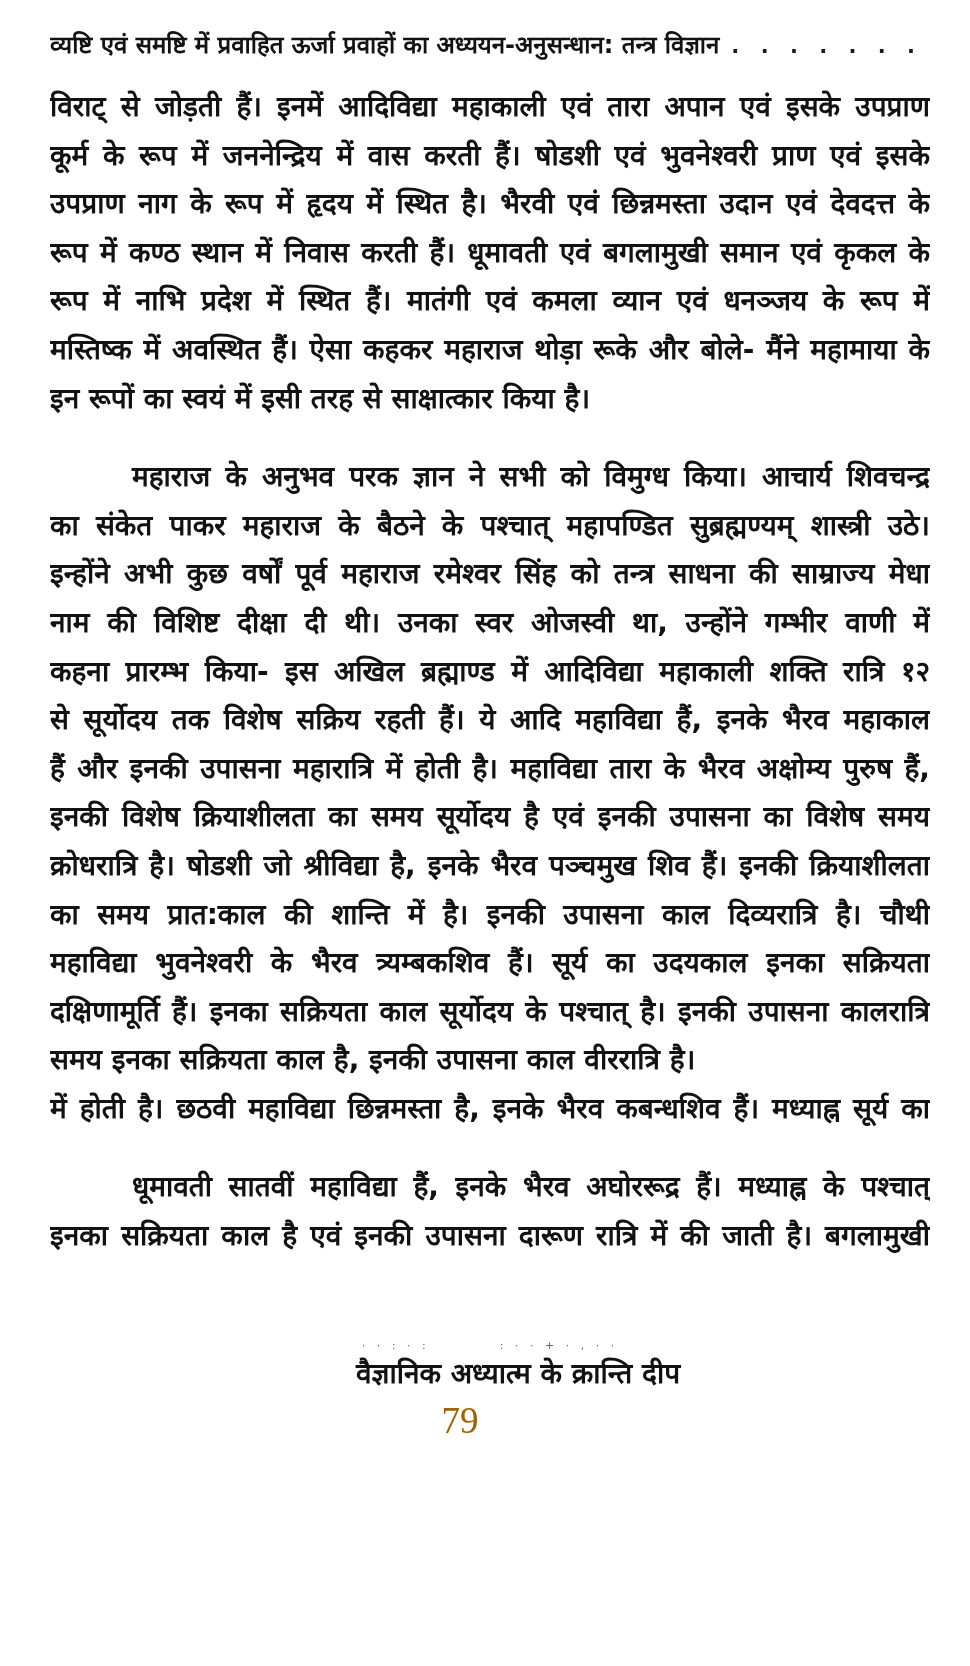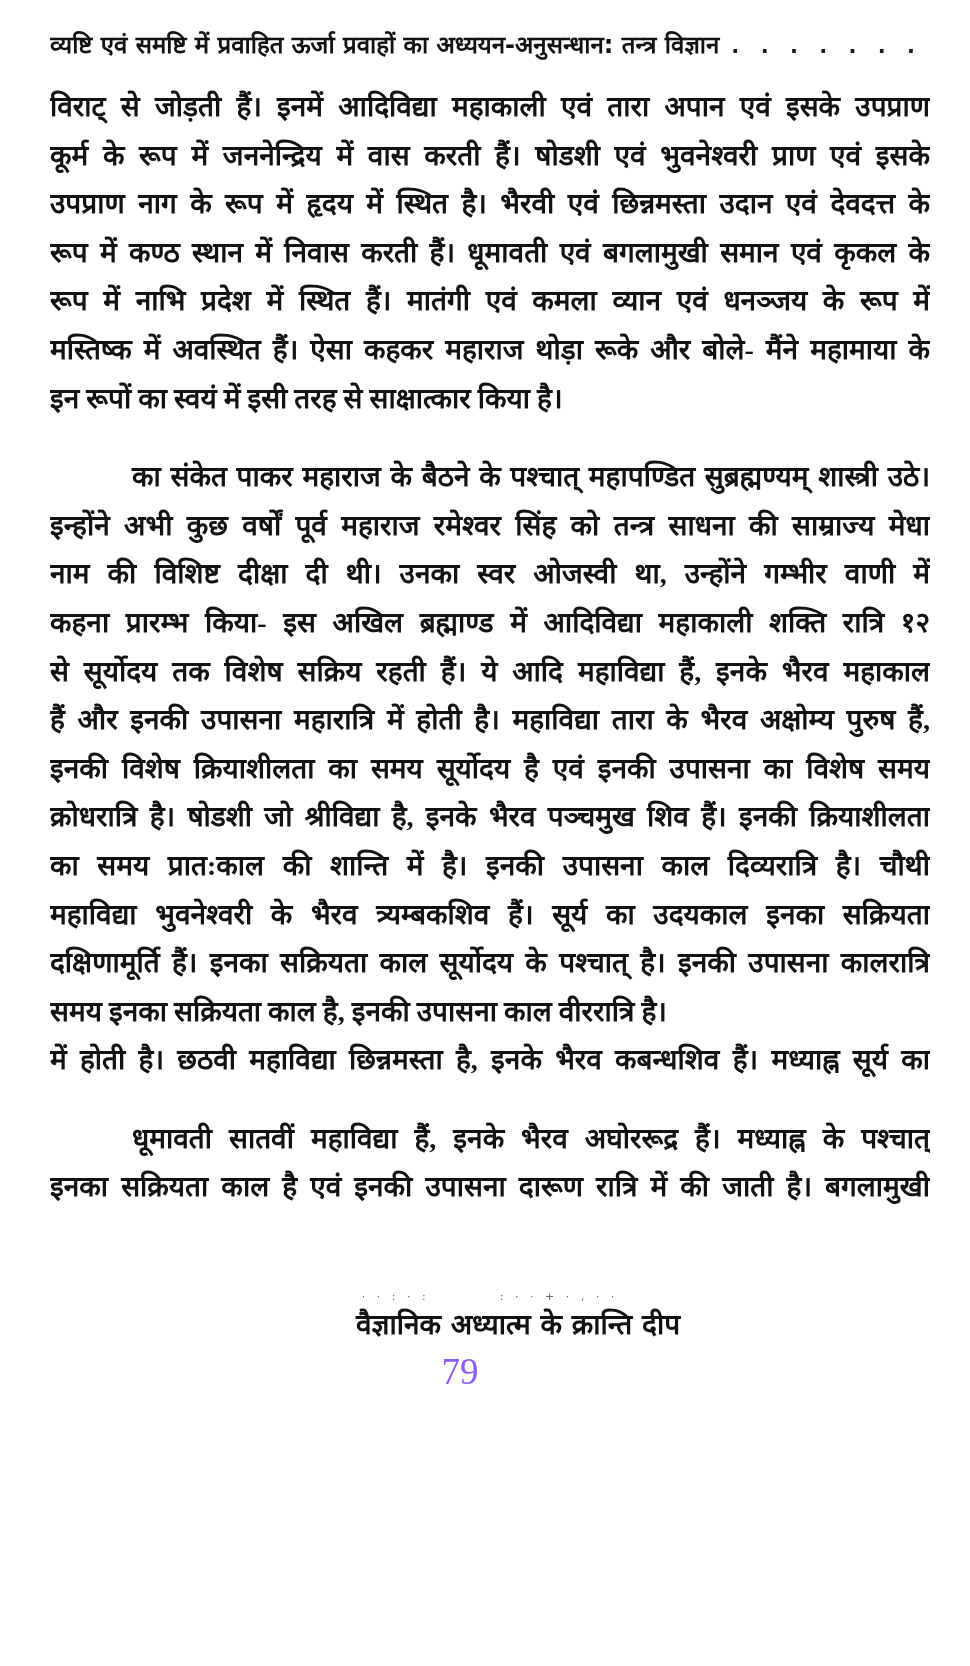--- a/index.html
+++ b/index.html
@@ -13,21 +13,21 @@
 
   
   .header {
     display: flex; align-items: baseline;
     font-weight: 700; font-size: 24px; line-height: 30px;
     white-space: nowrap; overflow: hidden;
   }
   .header .dots { margin-left: 12px; letter-spacing: 7px; font-size: 21px; color: #1a1a1a; }
 
   
-  .bodytext { margin-top: 22px; font-size: 28px; font-weight: 600; font-family: Liberation Serif, serif; }
+  .bodytext { margin-top: 22px; font-size: 28px; font-weight: 600; }
   .para { margin: 0; }
   .para + .para { margin-top: 30px; }
   .line {
     height: 48.6px; line-height: 48.6px;
     overflow: hidden; white-space: normal;
   }
   .line.j { text-align: justify; text-align-last: justify; }
   .para.indent .line:first-child { text-indent: 82px; }
 
   
@@ -35,21 +35,21 @@
   .artifacts {
     display: flex; justify-content: center; gap: 70px;
     font-size: 11px; letter-spacing: 4px; color: #666; height: 14px; line-height: 14px;
   }
   .book-title {
     font-size: 28px; font-weight: 700;
     transform: translateX(28px);
   }
   .page-num {
     margin-top: 8px; font-family: "Liberation Serif", serif;
-    font-size: 37px; font-weight: 400; color: #8b5cf6;
+    font-size: 37px; font-weight: 400; color: #a16207;
     transform: translateX(-30px);
   }
 </style>
 </head>
 <body>
 
 <div class="page">
 
   <div class="header">
     <span>व्यष्टि एवं समष्टि में प्रवाहित ऊर्जा प्रवाहों का अध्ययन-अनुसन्धान: तन्त्र विज्ञान</span>
@@ -62,20 +62,21 @@
       <div class="line j">विराट् से जोड़ती हैं। इनमें आदिविद्या महाकाली एवं तारा अपान एवं इसके उपप्राण</div>
       <div class="line j">कूर्म के रूप में जननेन्द्रिय में वास करती हैं। षोडशी एवं भुवनेश्वरी प्राण एवं इसके</div>
       <div class="line j">उपप्राण नाग के रूप में हृदय में स्थित है। भैरवी एवं छिन्नमस्ता उदान एवं देवदत्त के</div>
       <div class="line j">रूप में कण्ठ स्थान में निवास करती हैं। धूमावती एवं बगलामुखी समान एवं कृकल के</div>
       <div class="line j">रूप में नाभि प्रदेश में स्थित हैं। मातंगी एवं कमला व्यान एवं धनञ्जय के रूप में</div>
       <div class="line j">मस्तिष्क में अवस्थित हैं। ऐसा कहकर महाराज थोड़ा रूके और बोले- मैंने महामाया के</div>
       <div class="line">इन रूपों का स्वयं में इसी तरह से साक्षात्कार किया है।</div>
     </div>
 
     <div class="para indent">
+      <div class="line j">महाराज के अनुभव परक ज्ञान ने सभी को विमुग्ध किया। आचार्य शिवचन्द्र</div>
       <div class="line j">का संकेत पाकर महाराज के बैठने के पश्चात् महापण्डित सुब्रह्मण्यम् शास्त्री उठे।</div>
       <div class="line j">इन्होंने अभी कुछ वर्षों पूर्व महाराज रमेश्वर सिंह को तन्त्र साधना की साम्राज्य मेधा</div>
       <div class="line j">नाम की विशिष्ट दीक्षा दी थी। उनका स्वर ओजस्वी था, उन्होंने गम्भीर वाणी में</div>
       <div class="line j">कहना प्रारम्भ किया- इस अखिल ब्रह्माण्ड में आदिविद्या महाकाली शक्ति रात्रि १२</div>
       <div class="line j">से सूर्योदय तक विशेष सक्रिय रहती हैं। ये आदि महाविद्या हैं, इनके भैरव महाकाल</div>
       <div class="line j">हैं और इनकी उपासना महारात्रि में होती है। महाविद्या तारा के भैरव अक्षोम्य पुरुष हैं,</div>
       <div class="line j">इनकी विशेष क्रियाशीलता का समय सूर्योदय है एवं इनकी उपासना का विशेष समय</div>
       <div class="line j">क्रोधरात्रि है। षोडशी जो श्रीविद्या है, इनके भैरव पञ्चमुख शिव हैं। इनकी क्रियाशीलता</div>
       <div class="line j">का समय प्रात:काल की शान्ति में है। इनकी उपासना काल दिव्यरात्रि है। चौथी</div>
       <div class="line j">महाविद्या भुवनेश्वरी के भैरव त्र्यम्बकशिव हैं। सूर्य का उदयकाल इनका सक्रियता</div>

